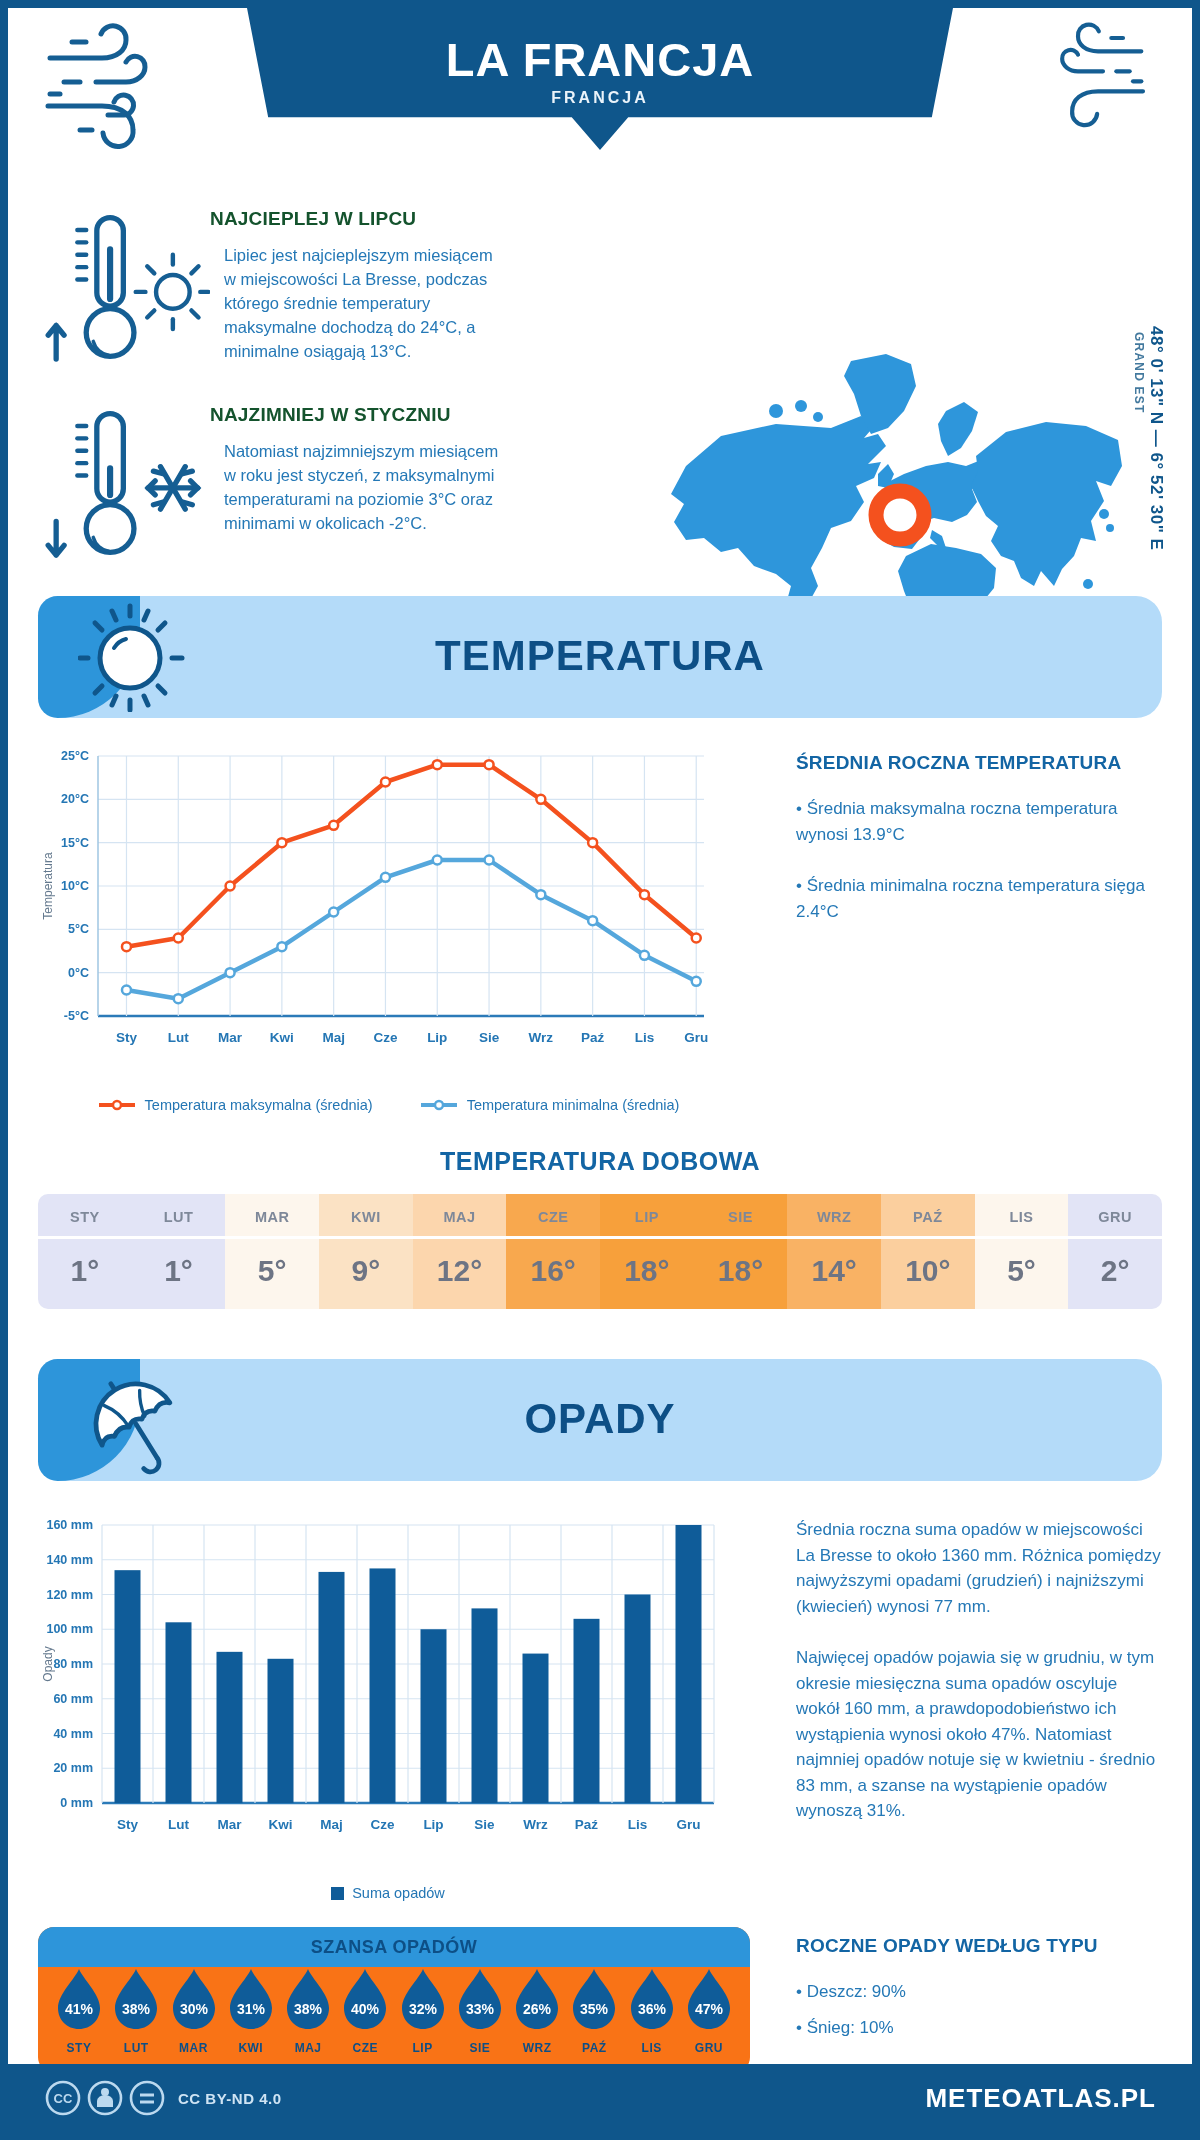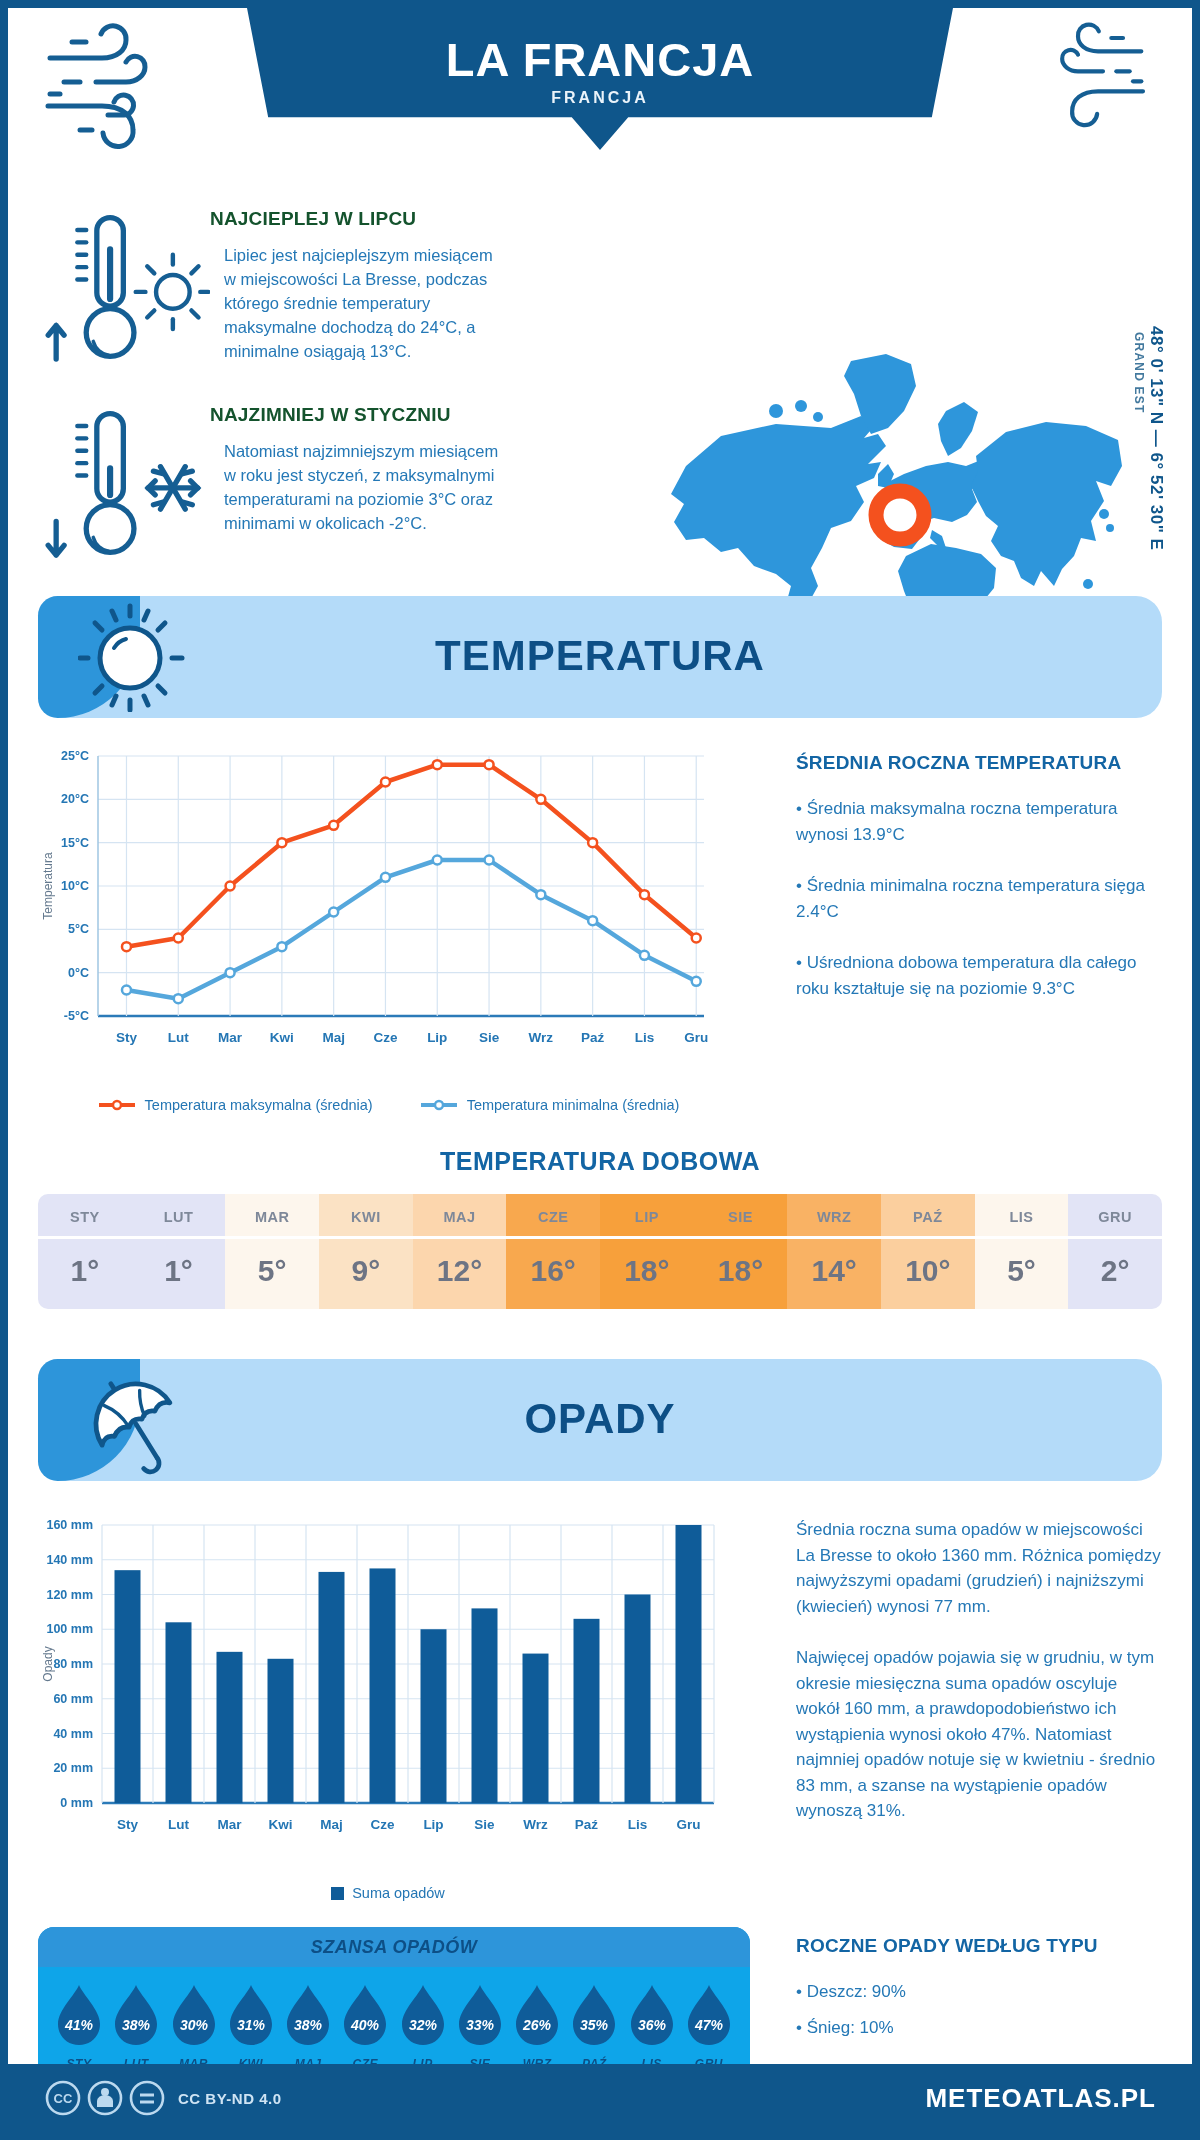--- a/index.html
+++ b/index.html
@@ -47,24 +47,24 @@
   aside.notes p.tight{margin:0 0 10px;}
   
   .daily-title{margin:34px 0 0;text-align:center;font-size:25px;color:#1365a4;
                font-weight:700;letter-spacing:.5px;}
   .daily-table{display:grid;grid-template-columns:repeat(12,1fr);margin:18px 30px 0;
                border-radius:10px;overflow:hidden;text-align:center;}
   .daily-table .m{padding:15px 0 11px;font-size:14.5px;font-weight:700;color:#7e8899;letter-spacing:.5px;}
   .daily-table .v{padding:15px 0 21px;font-size:30px;font-weight:700;color:#6d7484;border-top:3px solid #fff;}
   
   .bottom{display:flex;margin:26px 30px 0;}
-  .szansa{flex:0 0 712px;background:#0ea5e9;border-radius:16px;overflow:hidden;font-style:italic;}
+  .szansa{flex:0 0 712px;background:#f97316;border-radius:16px;overflow:hidden;}
   .szansa .strip{height:40px;background:#2d95da;display:flex;align-items:center;justify-content:center;
       font-size:18px;font-weight:700;color:#0d4f86;letter-spacing:.5px;}
-  .drops{display:flex;justify-content:space-between;padding:16px 16px 18px;}
+  .drops{display:flex;justify-content:space-between;padding:0 16px 18px;}
   .drop{text-align:center;width:50px;}
   .drop .mon{margin-top:6px;font-size:12px;font-weight:700;color:#0d4f86;letter-spacing:.5px;}
   
   footer{position:absolute;left:0;right:0;bottom:0;height:68px;background:#0f568b;
          display:flex;align-items:center;padding:0 36px;box-sizing:border-box;}
   footer .cc{display:flex;align-items:flex-end;gap:4px;}
   footer .lic{margin-left:12px;font-size:15px;font-weight:700;color:#cfe4f4;letter-spacing:.5px;}
   footer .brand{margin-left:auto;font-size:26px;font-weight:700;color:#fff;letter-spacing:1px;}
   svg text{font-family:"Liberation Sans",sans-serif;}
 </style>
@@ -301,21 +301,20 @@
             <circle cx="20" cy="6" r="4" fill="#fff" stroke="#55a7dc" stroke-width="2.5"></circle>
           </svg>
           <span>Temperatura minimalna (średnia)</span>
         </span>
       </div>
     </div>
     <aside class="notes">
       <h3>ŚREDNIA ROCZNA TEMPERATURA</h3>
       <p>• Średnia maksymalna roczna temperatura wynosi 13.9°C</p>
       <p>• Średnia minimalna roczna temperatura sięga 2.4°C</p>
-      <p>• Uśredniona dobowa temperatura dla całego roku kształtuje się na poziomie 9.3°C</p>
     </aside>
   </section>
 
   <h3 class="daily-title">TEMPERATURA DOBOWA</h3>
   <div class="daily-table" id="daily-table">
       <div style="background: rgb(226, 228, 246);">
         <div class="m">STY</div>
         <div class="v">1°</div>
       </div>
       <div style="background: rgb(226, 228, 246);">

